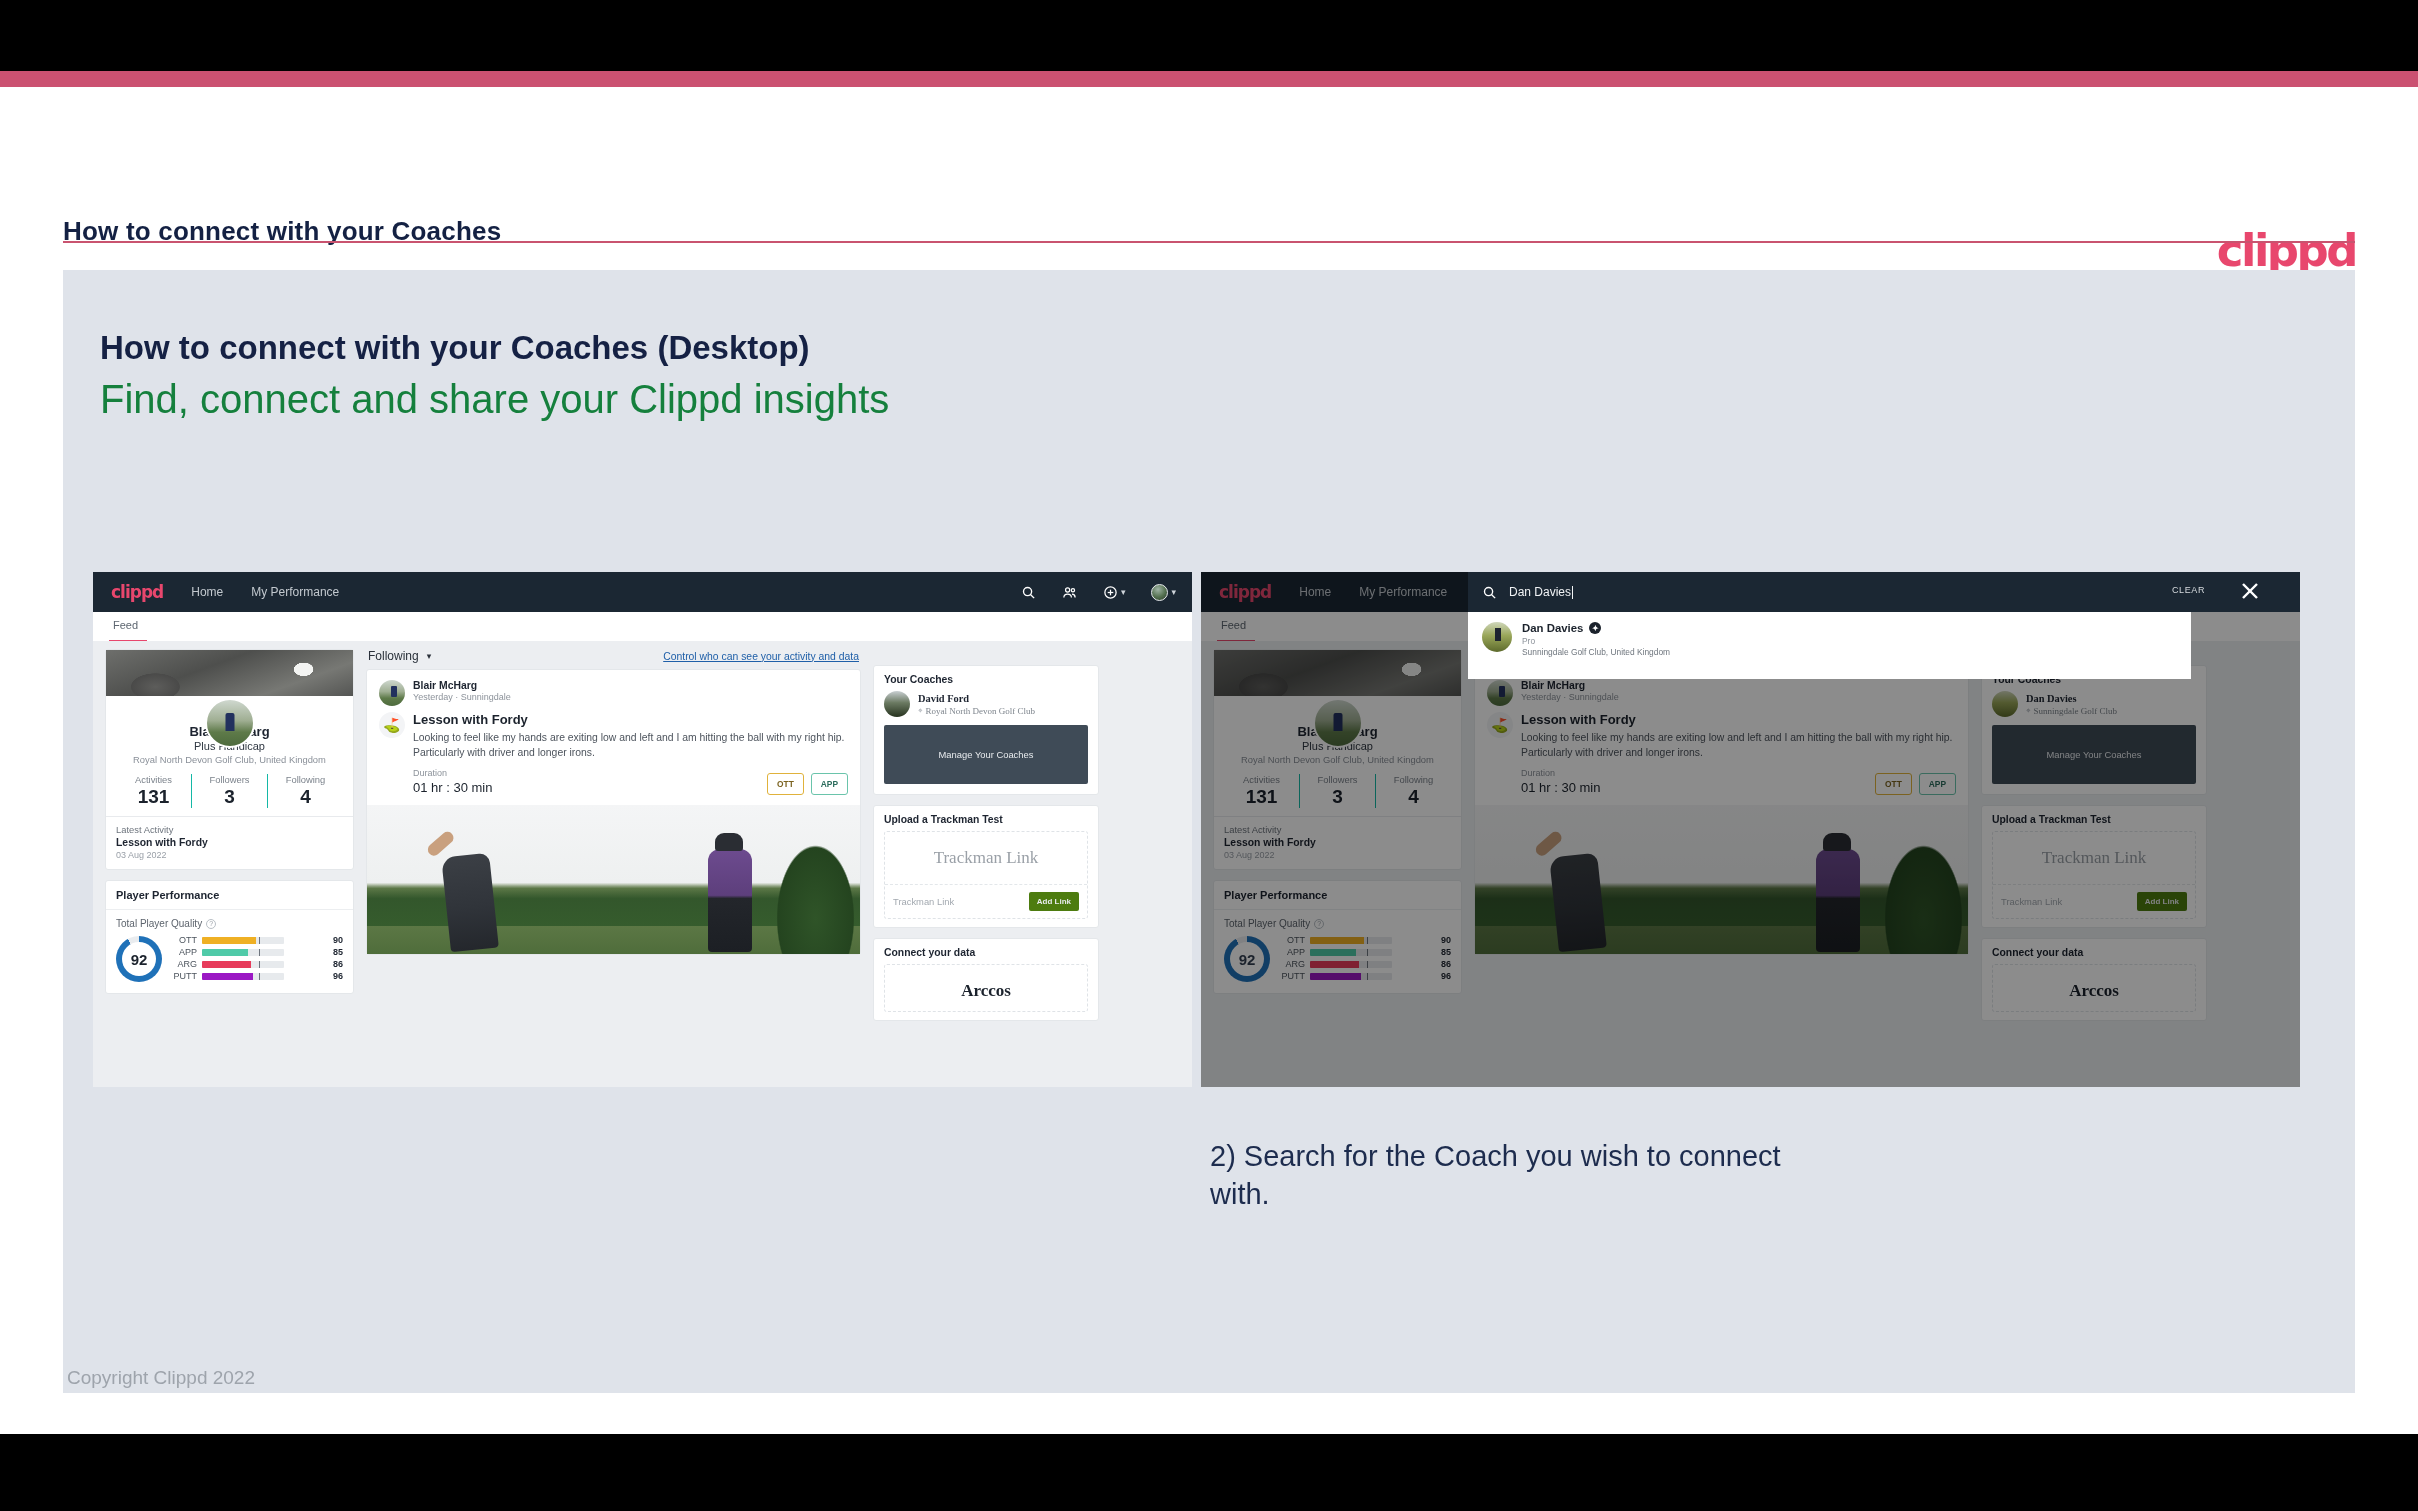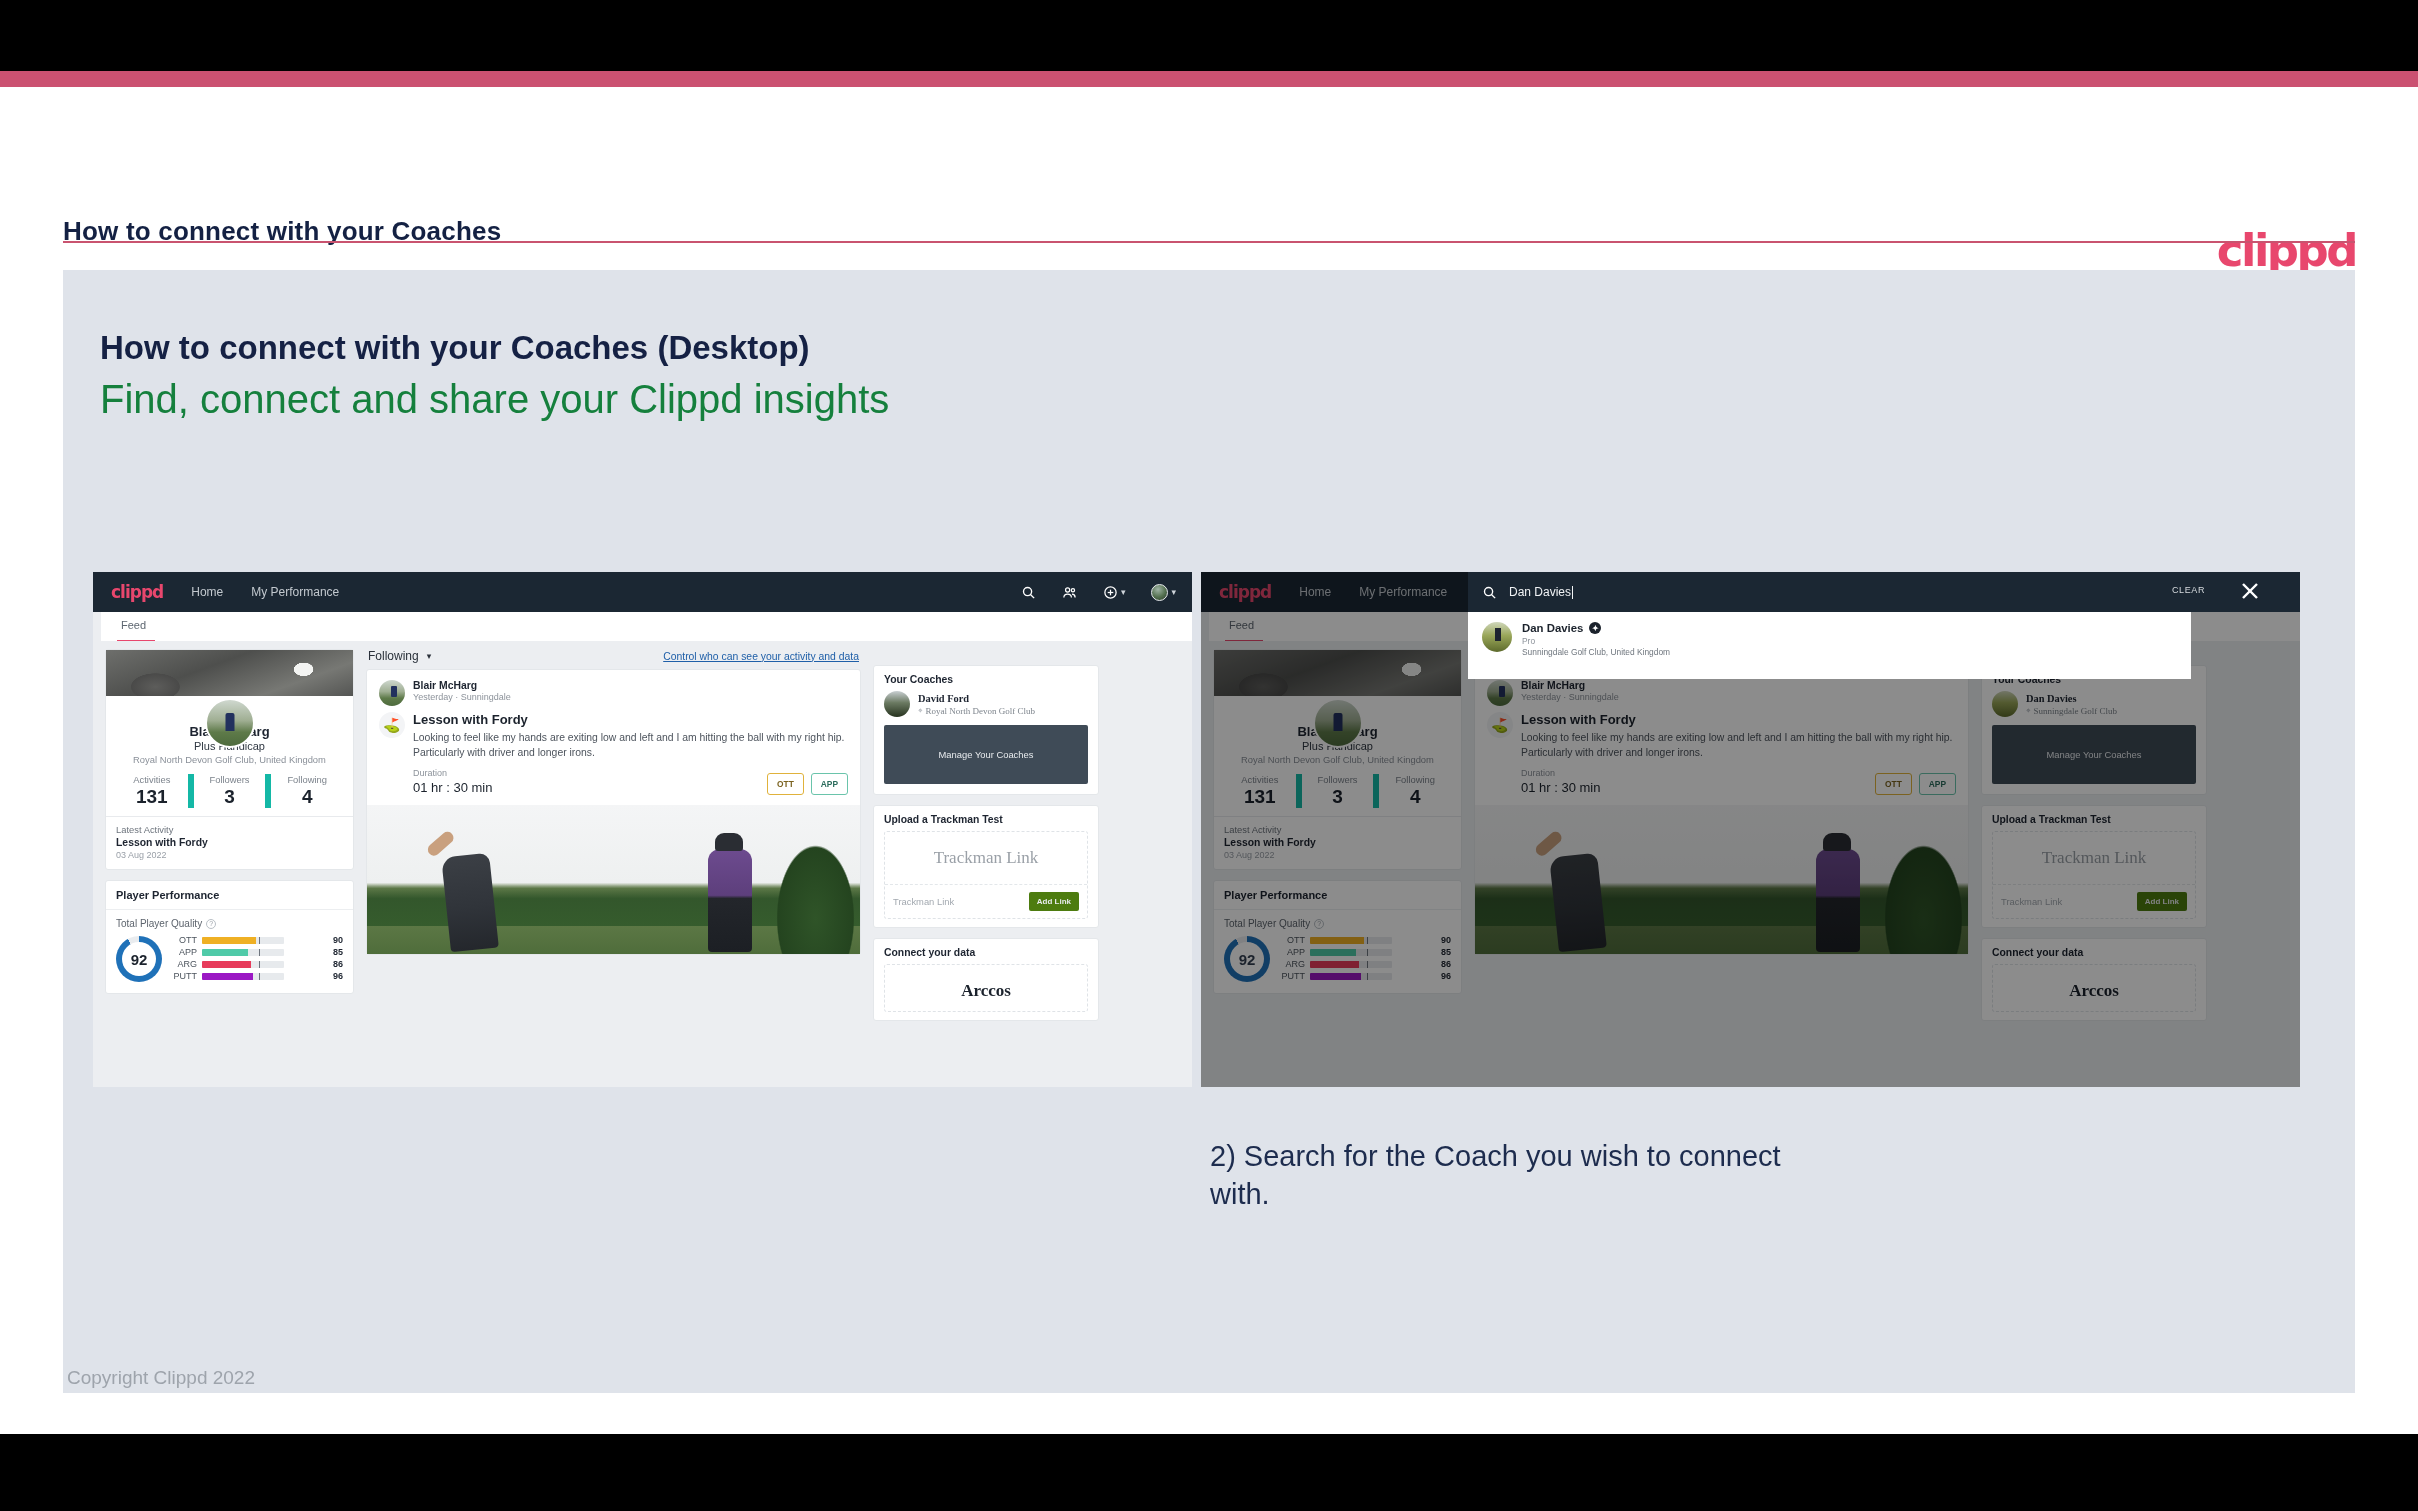--- a/index.html
+++ b/index.html
@@ -72,21 +72,21 @@
   .ico svg { width: 15px; height: 15px; display: block; }
   .avatar-sm {
     width: 17px; height: 17px; border-radius: 50%;
     background: radial-gradient(circle at 40% 30%, #9fb3a4 0%, #53704f 55%, #2b3a2c 100%);
     border: 1px solid #e8ebee;
   }
   .chev { font-size: 9px; color: #cfd5da; margin-left: 3px; }
 
   .subnav {
     position: absolute; left: 0; top: 40px; width: 1099px; height: 30px;
-    background: #fff; border-bottom: 1px solid #e2e5e8; margin-left: 8px;
+    background: #fff; border-bottom: 1px solid #e2e5e8;
   }
   .subnav .tab {
     position: absolute; left: 20px; top: 7px; font-size: 11px; color: #5d6670;
   }
   .subnav .tab-underline { position: absolute; left: 16px; top: 28px; width: 38px; height: 2px; background: #e8476d; }
 
   .appbody { position: absolute; left: 0; top: 69px; width: 1099px; height: 446px; background: #eceef1; }
 
   .card { background: #fff; border: 1px solid #e4e7ea; border-radius: 3px; }
 
@@ -107,21 +107,21 @@
     overflow: hidden;
   }
   .profile-avatar .figure {
     position: absolute; left: 50%; top: 28%; transform: translateX(-50%);
     width: 9px; height: 18px; background: #22315e; border-radius: 2px 2px 0 0;
   }
   .profile-name { margin-top: 28px; font-size: 13px; font-weight: bold; color: #1d2430; }
   .profile-hcp { font-size: 11px; color: #2f3742; margin-top: 1px; }
   .profile-club { font-size: 9.4px; color: #8a9099; margin-top: 2px; }
   .stats { display: flex; margin-top: 9px; }
-  .stat { flex: 1; text-align: center; border-right: 6px solid #14b8a6; }
+  .stat { flex: 1; text-align: center; border-right: 1px solid #14b8a6; }
   .stat:last-child { border-right: none; }
   .stat-label { font-size: 9.4px; color: #7c838c; }
   .stat-value { font-size: 19px; font-weight: bold; color: #1b222c; margin-top: 1px; }
   .latest { border-top: 1px solid #e8eaed; padding: 7px 10px 9px; }
   .latest-label { font-size: 9.4px; color: #6e757e; }
   .latest-title { font-size: 10.4px; font-weight: bold; color: #1d2430; margin-top: 2px; }
   .latest-date { font-size: 9px; color: #9aa0a8; margin-top: 2px; }
 
   .perf-head { padding: 8px 10px; font-size: 11px; font-weight: bold; color: #1d2430; border-bottom: 1px solid #eceef0; }
   .perf-body { padding: 8px 10px 10px; }

